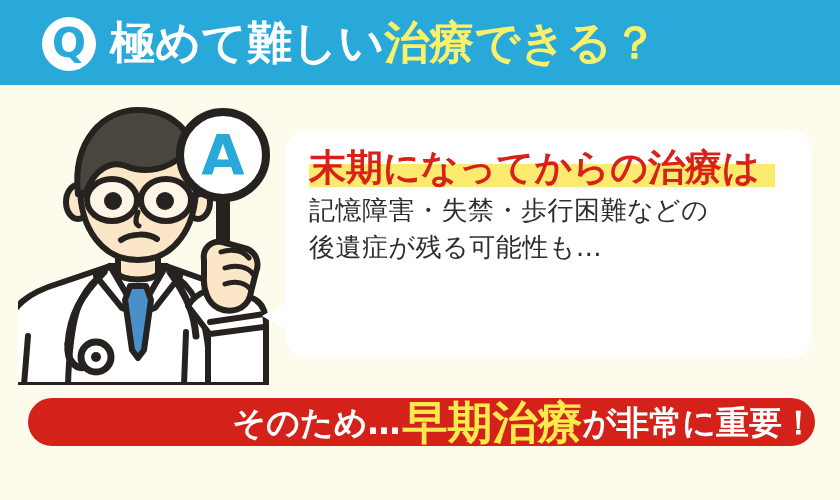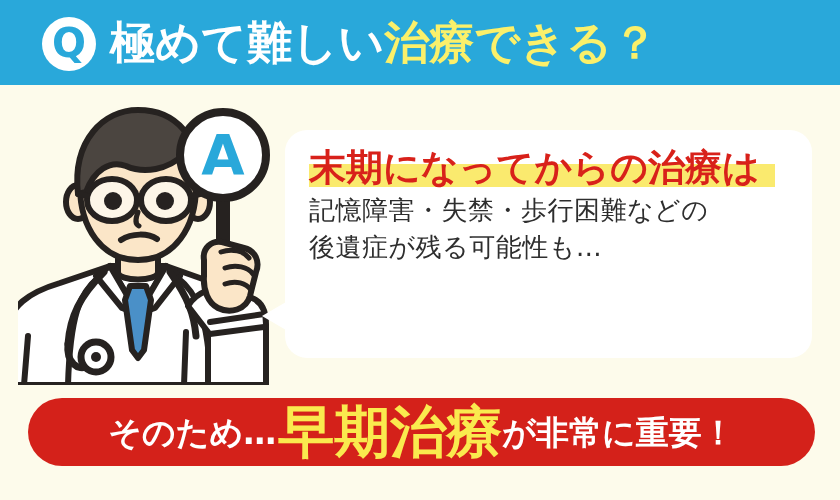--- a/index.html
+++ b/index.html
@@ -127,39 +127,39 @@
     letter-spacing: 0.5px;
   }
   #body-text { }
 
   
   #bottom-banner {
     position: absolute;
     left: 28px;
     top: 398px;
     width: 787px;
-    height: 68px;
+    height: 48px;
     background: #D4211A;
     border-radius: 34px;
     display: flex;
     align-items: center;
-    justify-content: center;
+    justify-content: flex-end;
     box-sizing: border-box;
   }
   .banner-small {
     color: #FFFFFF;
     font-size: 33px;
     font-weight: bold;
     line-height: 1;
     white-space: nowrap;
     margin-right: 2px;
   }
   .banner-yellow {
     color: #FAEA4E;
-    font-size: 56px;
+    font-size: 45px;
     font-weight: bold;
     line-height: 1;
     white-space: nowrap;
   }
   .banner-white {
     color: #FFFFFF;
     font-size: 33px;
     font-weight: bold;
     line-height: 1;
     white-space: nowrap;

